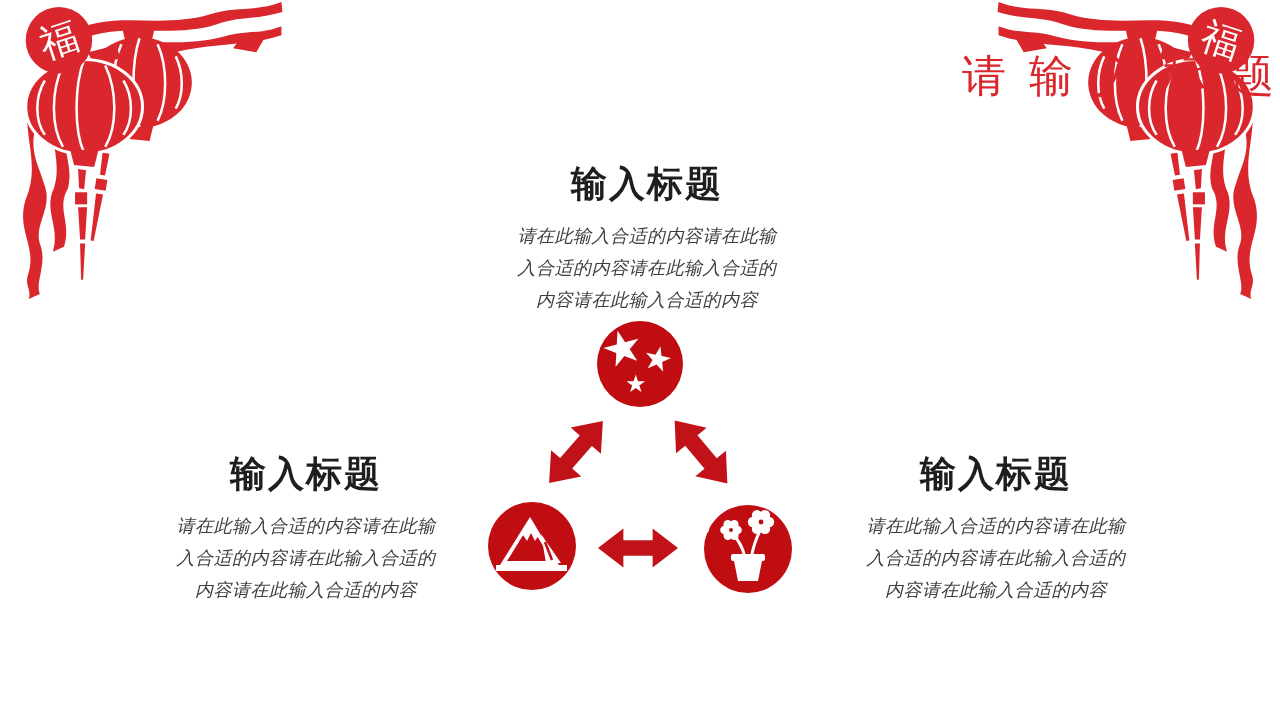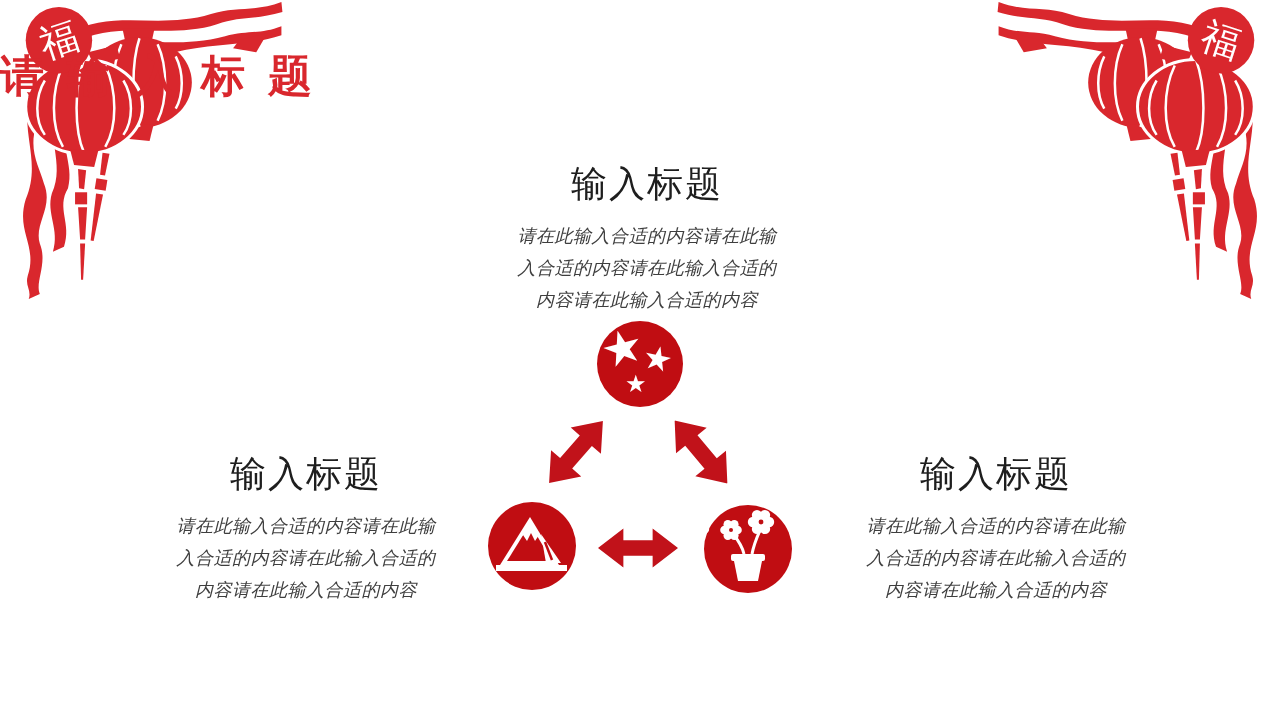--- a/index.html
+++ b/index.html
@@ -10,31 +10,31 @@
     overflow:hidden;
     font-family:"Liberation Serif","DejaVu Serif",serif;
   }
   
   .lantern{position:absolute;top:0;width:285px;height:302px;}
   .lantern.left{left:0;}
   .lantern.right{right:0;transform:scaleX(-1);}
   
   .slide-title{
     position:absolute;left:0;right:0;top:47px;
-    text-align:left;
+    text-align:right;
     font-size:44px;
     letter-spacing:6px;
     color:#d9272d;
-    font-weight:700;
+    font-weight:400;
     white-space:pre;
   }
   
   .section{position:absolute;width:304px;text-align:center;}
   .section .heading{
-    font-size:36px;color:#1e1e1e;letter-spacing:2px;line-height:40px;
+    font-size:36px;color:#1e1e1e;letter-spacing:2px;line-height:40px;font-weight:bold;
   }
   .section .body{margin-top:16px;}
   .section .body .line{
     font-size:18px;line-height:32px;color:#3e3e3e;letter-spacing:0.5px;
     white-space:nowrap;
     font-style:italic;
   }
   .section.top{left:495px;top:164px;}
   .section.left-s{left:154px;top:454px;}
   .section.right-s{left:844px;top:454px;}

